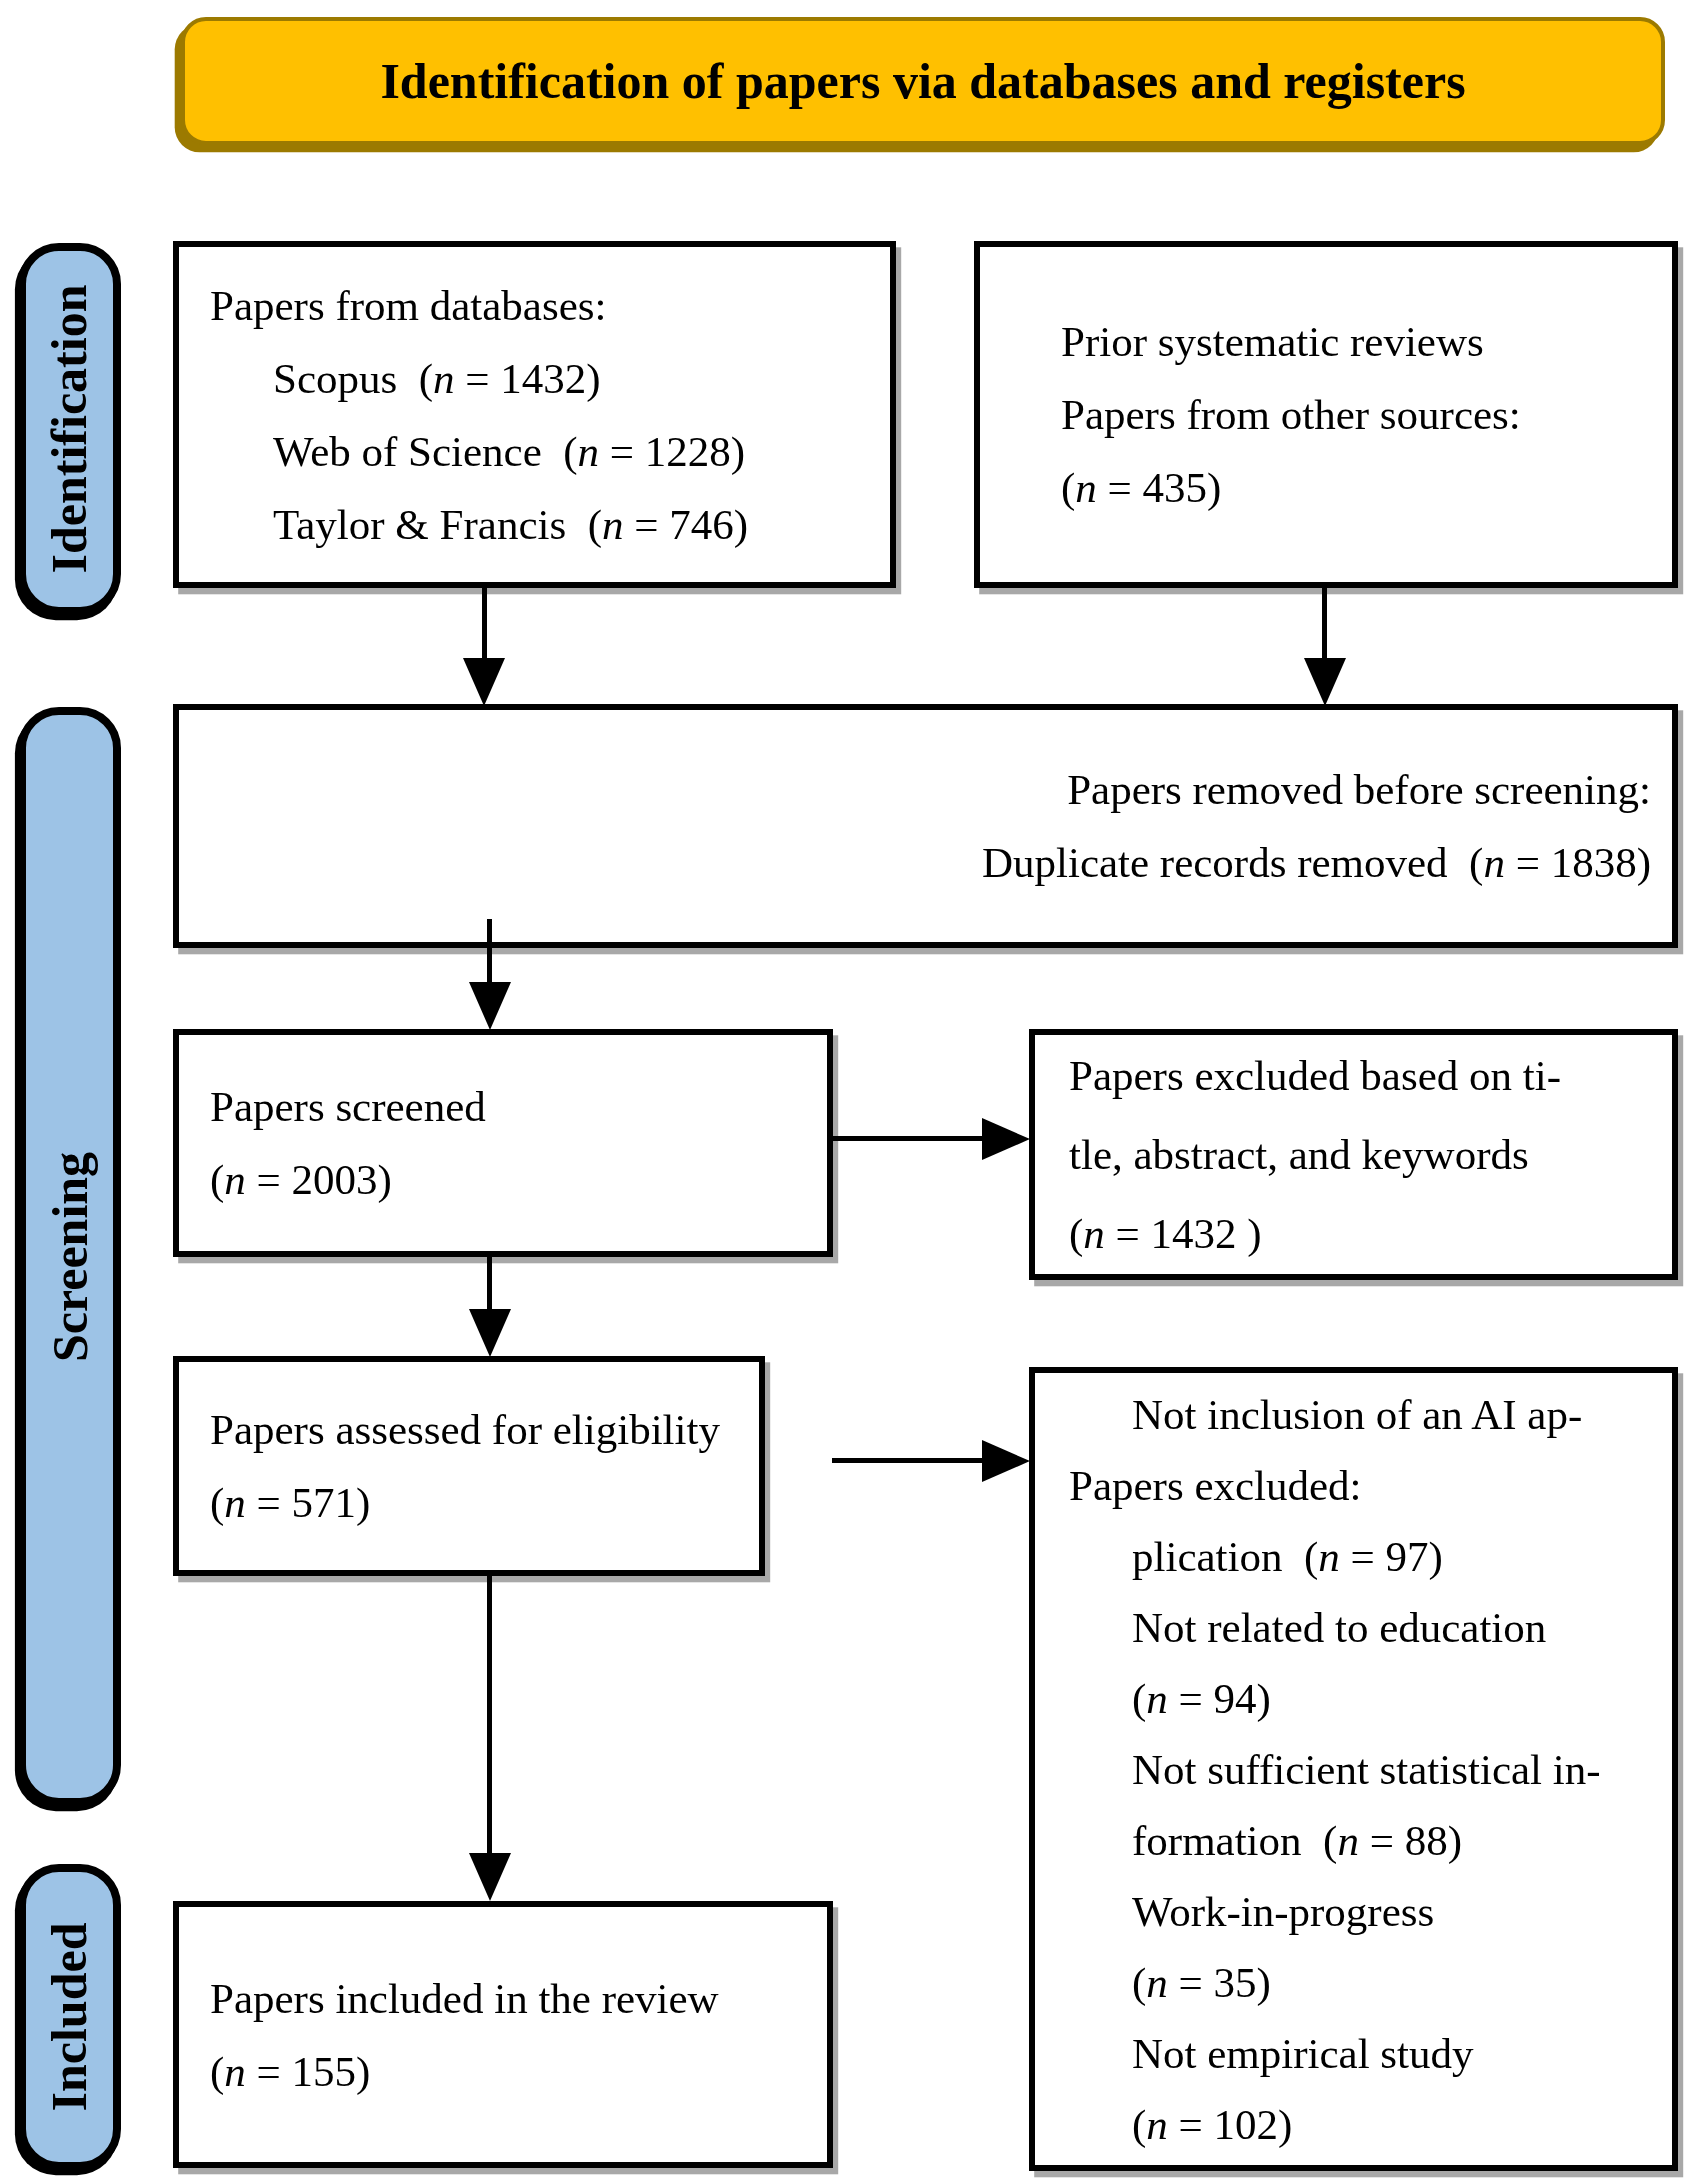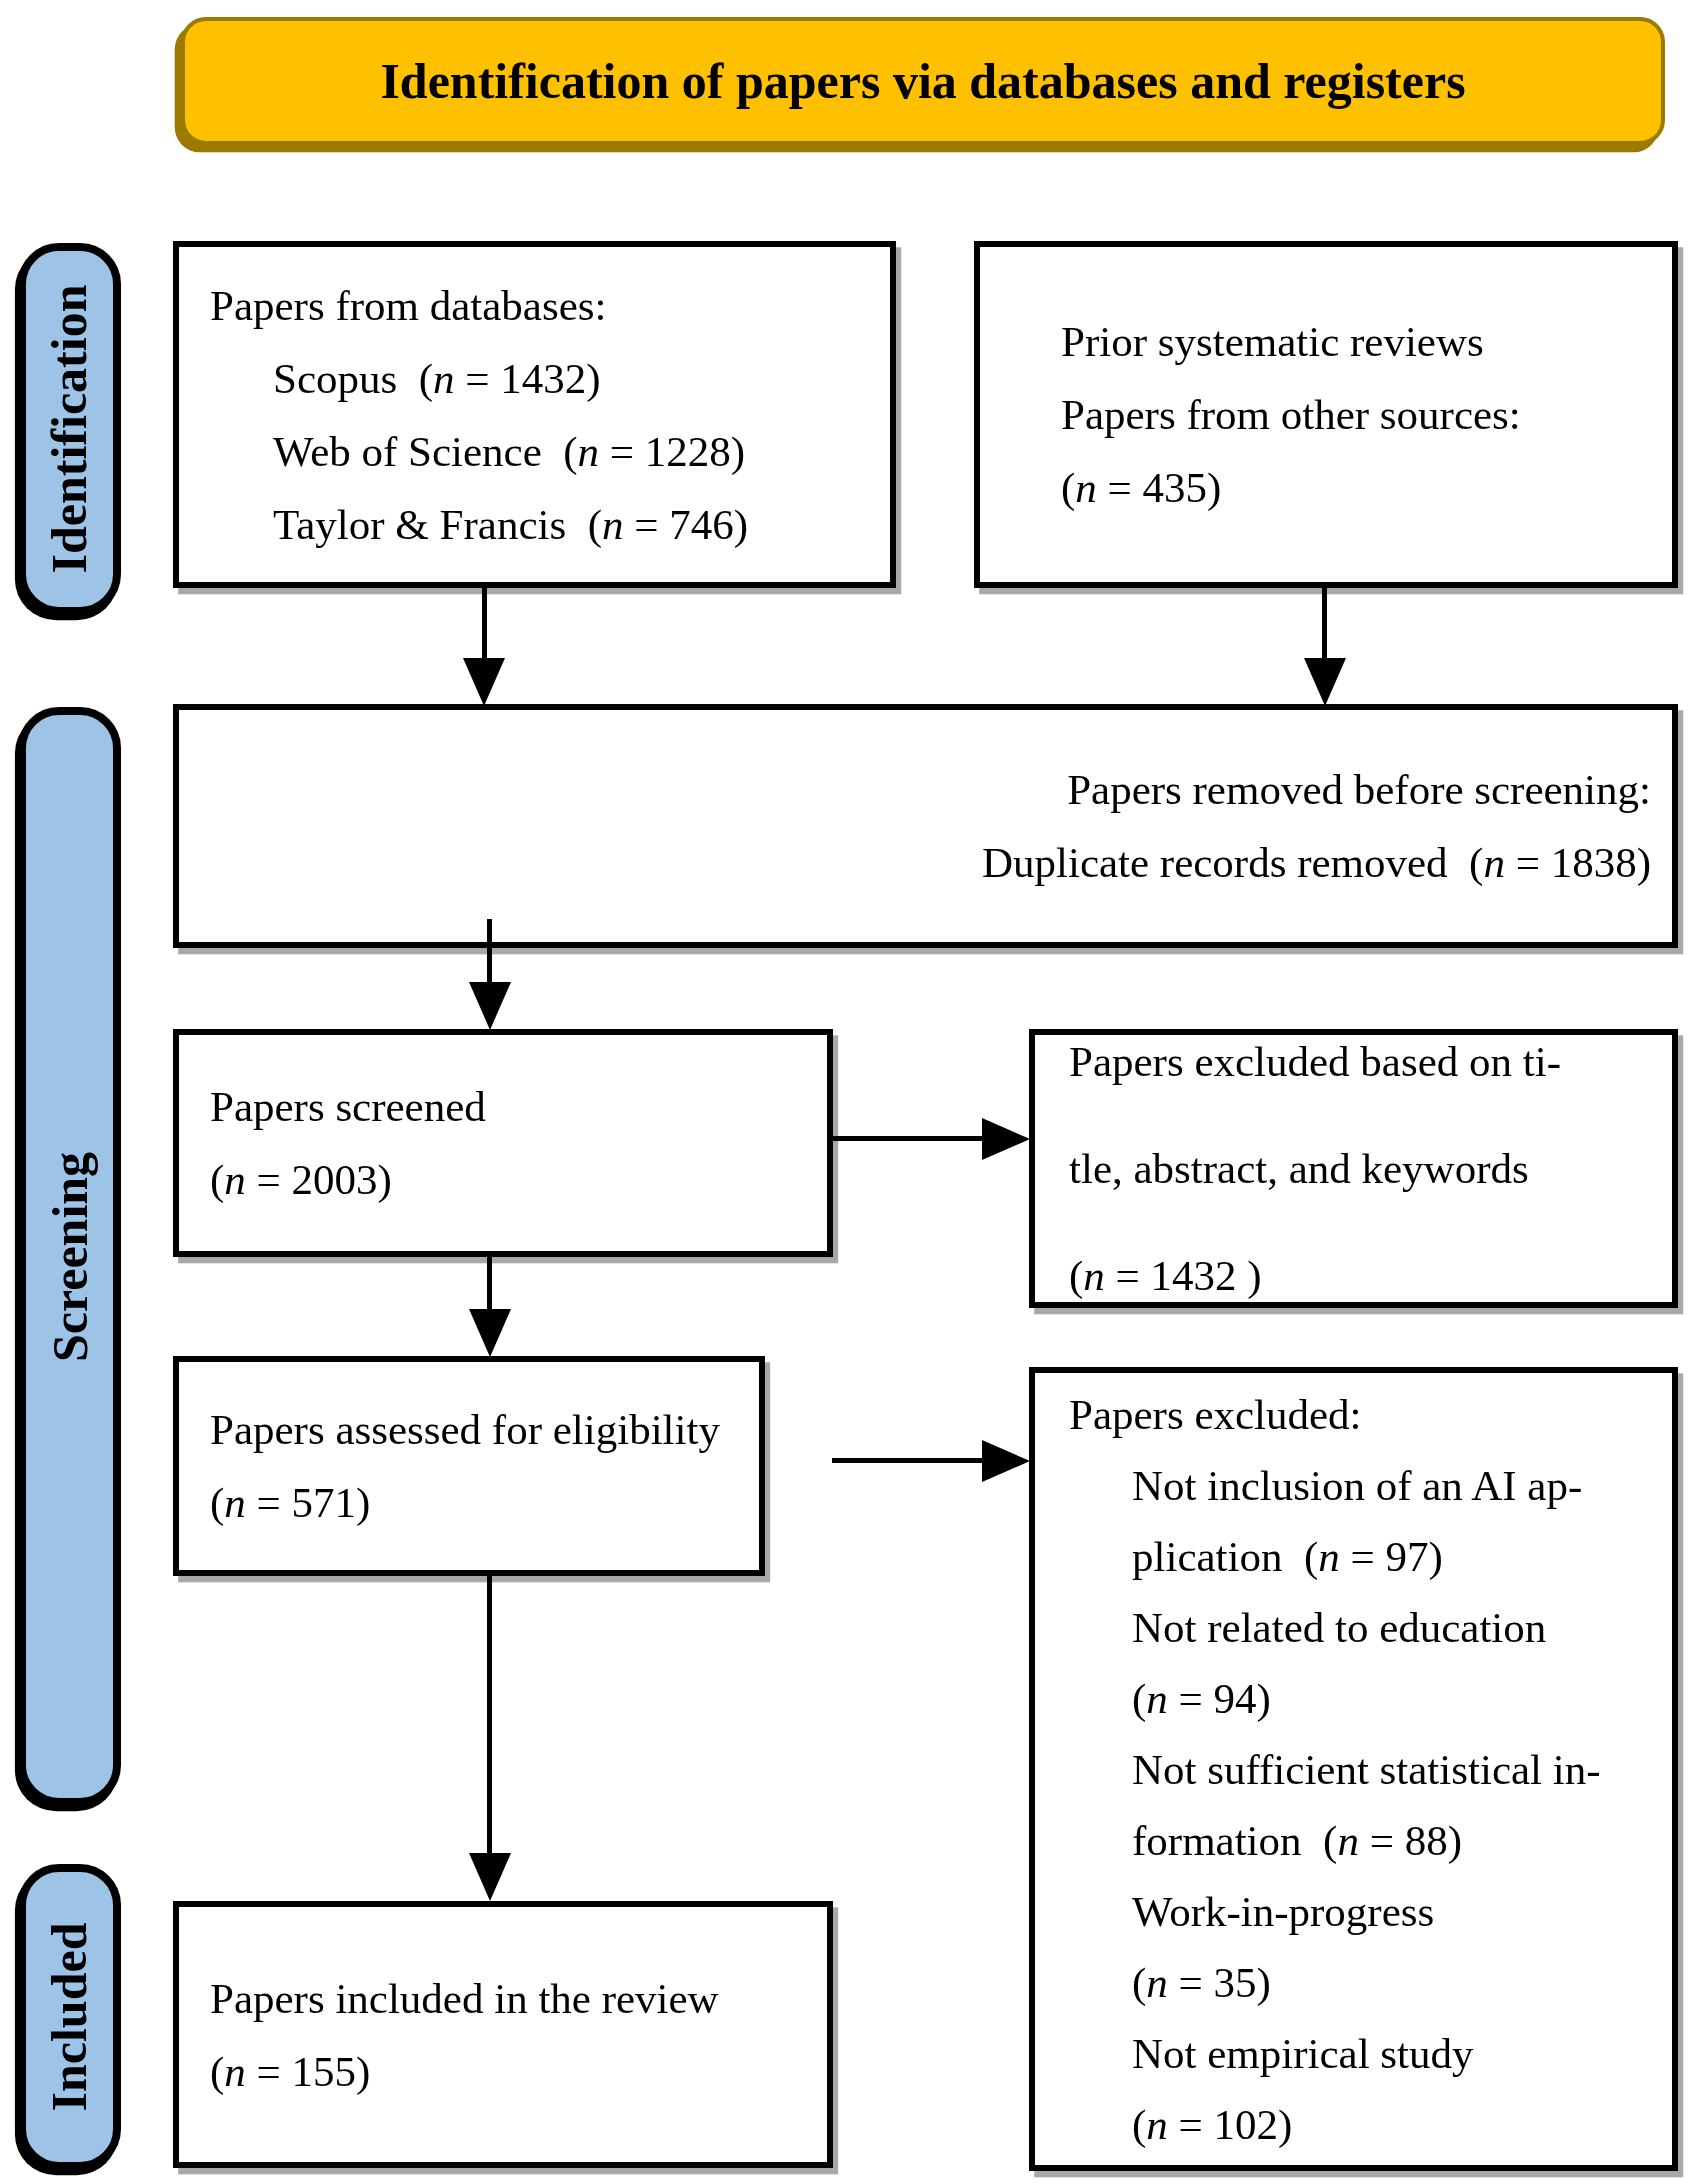--- a/index.html
+++ b/index.html
@@ -50,21 +50,21 @@
     font-size:43px;line-height:73px;
     display:flex;flex-direction:column;justify-content:center;
   }
   .fbox .line{white-space:pre-wrap;}
   .fbox .line.indent{padding-left:63px;}
 
   #box-databases{left:173px;top:241px;width:723px;height:347px;padding:0 16px 0 31px;}
   #box-other{left:974px;top:241px;width:704px;height:347px;padding:0 15.7px 0 81px;}
   #box-removed{left:173px;top:704px;width:1505px;height:244px;text-align:right;padding:0 21px;}
   #box-screened{left:173px;top:1029px;width:660px;height:228px;padding:0 15.7px 0 31px;}
-  #box-excluded-title{left:1029px;top:1029px;width:649px;height:279px;padding:0 1px 0 34px;line-height:79px;gap:28px;}
+  #box-excluded-title{left:1029px;top:1029px;width:649px;height:251px;padding:0 1px 0 34px;line-height:79px;}
   #box-eligibility{left:173px;top:1356px;width:592px;height:220px;padding:0 15.7px 0 31px;}
   #box-excluded-full{left:1029px;top:1367px;width:649px;height:804px;padding:0 10.5px 0 34px;line-height:71px;}
   #box-included{left:173px;top:1901px;width:660px;height:267px;padding:0 15.7px 0 31px;}
 
   
   .aline{position:absolute;background:#000;}
   .v{width:5.2px;}
   .h{height:5.2px;}
   .ahead{position:absolute;width:0;height:0;}
   .ahead.down{border-left:21px solid transparent;border-right:21px solid transparent;border-top:48px solid #000;}
@@ -126,22 +126,22 @@
   <div class="fbox" id="box-excluded-title">
       <div class="line">Papers excluded based on ti-</div>
       <div class="line">tle, abstract, and keywords</div>
       <div class="line">(<i>n</i> = 1432 )</div>
     </div>
   <div class="fbox" id="box-eligibility">
       <div class="line">Papers assessed for eligibility</div>
       <div class="line">(<i>n</i> = 571)</div>
     </div>
   <div class="fbox" id="box-excluded-full">
+      <div class="line indent">Not inclusion of an AI ap-</div>
       <div class="line">Papers excluded:</div>
-      <div class="line indent">Not inclusion of an AI ap-</div>
       <div class="line indent">plication  (<i>n</i> = 97)</div>
       <div class="line indent">Not related to education</div>
       <div class="line indent">(<i>n</i> = 94)</div>
       <div class="line indent">Not sufficient statistical in-</div>
       <div class="line indent">formation  (<i>n</i> = 88)</div>
       <div class="line indent">Work-in-progress</div>
       <div class="line indent">(<i>n</i> = 35)</div>
       <div class="line indent">Not empirical study</div>
       <div class="line indent">(<i>n</i> = 102)</div>
     </div>

